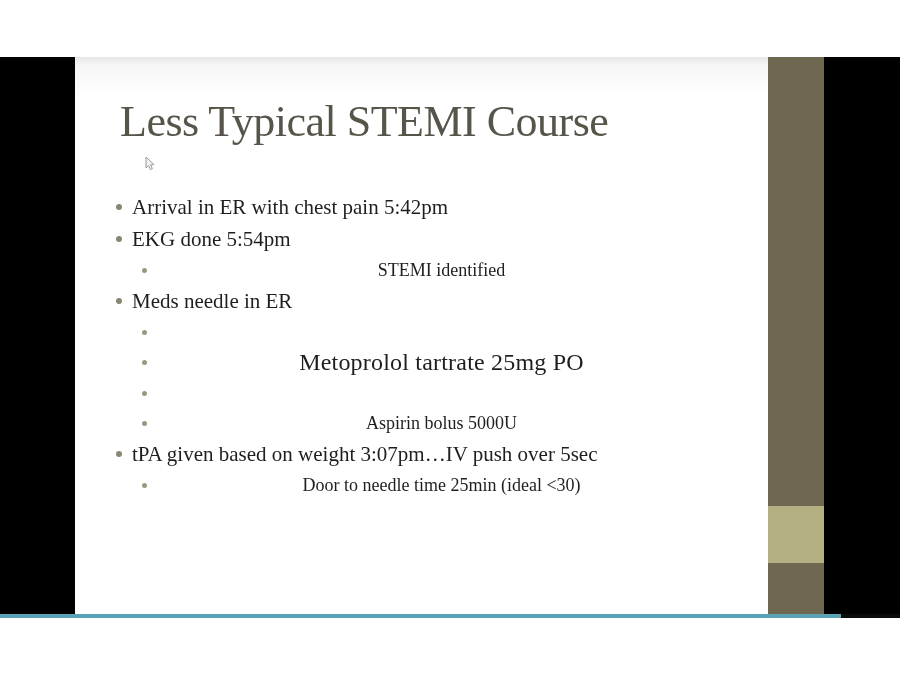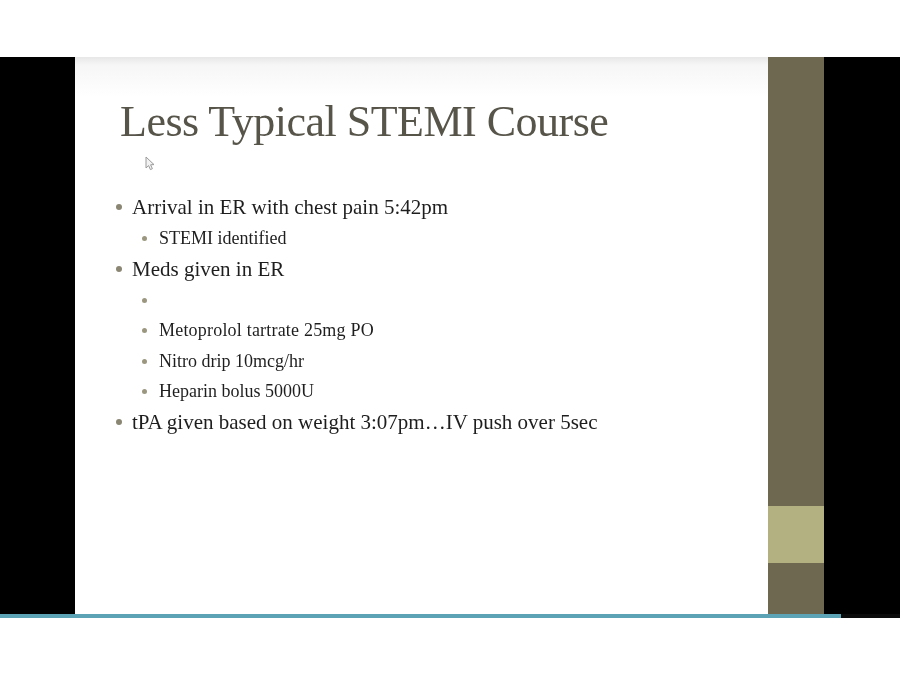--- a/index.html
+++ b/index.html
@@ -76,22 +76,22 @@
     margin: 0; padding: 0;
     list-style: none;
   }
   .bullet-list li {
     position: relative;
     display: flex;
     align-items: center;
     color: #1e1e1e;
   }
   li.level1 { height: 32px; font-size: 21px; padding-left: 28px; }
-  li.level2 { height: 30px; font-size: 18px; padding-left: 55px; }
-  li.level2.emphasis { height: 31px; font-size: 18px; font-weight: 500; letter-spacing: 0.2px; }
+  li.level2 { height: 30px; font-size: 18px; padding-left: 55px; justify-content: center; }
+  li.level2.emphasis { height: 31px; font-size: 24px; font-weight: 500; letter-spacing: 0.2px; }
   .dot {
     position: absolute;
     border-radius: 50%;
   }
   li.level1 > .dot {
     left: 12px; top: 50%;
     width: 6px; height: 6px;
     margin-top: -3px;
     background: #8a8673;
   }
@@ -144,46 +144,53 @@
 
       <svg class="cursor" viewBox="0 0 12 15">
         <path d="M2,1 L2,12 L4.6,9.6 L6.4,13.6 L8.4,12.7 L6.6,8.8 L10,8.6 Z" fill="#f2f2f2" stroke="#9a9a9a" stroke-width="1"></path>
       </svg>
 
       <ul class="bullet-list">
         <li class="level1">
           <span class="dot"></span>
           <span class="bullet-text">Arrival in ER with chest pain 5:42pm</span>
         </li>
+        <li class="level1">
+          <span class="dot"></span>
+          <span class="bullet-text">EKG done 5:54pm</span>
+        </li>
         <li class="level2">
           <span class="dot"></span>
           <span class="bullet-text">STEMI identified</span>
         </li>
         <li class="level1">
           <span class="dot"></span>
-          <span class="bullet-text">Meds given in ER</span>
+          <span class="bullet-text">Meds needle in ER</span>
         </li>
         <li class="level2">
           <span class="dot"></span>
         </li>
         <li class="level2 emphasis">
           <span class="dot"></span>
           <span class="bullet-text">Metoprolol tartrate 25mg PO</span>
         </li>
         <li class="level2">
           <span class="dot"></span>
-          <span class="bullet-text">Nitro drip 10mcg/hr</span>
-        </li>
-        <li class="level2">
-          <span class="dot"></span>
-          <span class="bullet-text">Heparin bolus 5000U</span>
+        </li>
+        <li class="level2">
+          <span class="dot"></span>
+          <span class="bullet-text">Aspirin bolus 5000U</span>
         </li>
         <li class="level1">
           <span class="dot"></span>
           <span class="bullet-text">tPA given based on weight 3:07pm…IV push over 5sec</span>
+        </li>
+        <li class="level2">
+          <span class="dot"></span>
+          <span class="bullet-text">Door to needle time 25min (ideal &lt;30)</span>
         </li>
       </ul>
     </div>
 
     <div class="accent-band">
       <div class="accent-square"></div>
     </div>
 
     <div class="bar-right"></div>
   </div>

